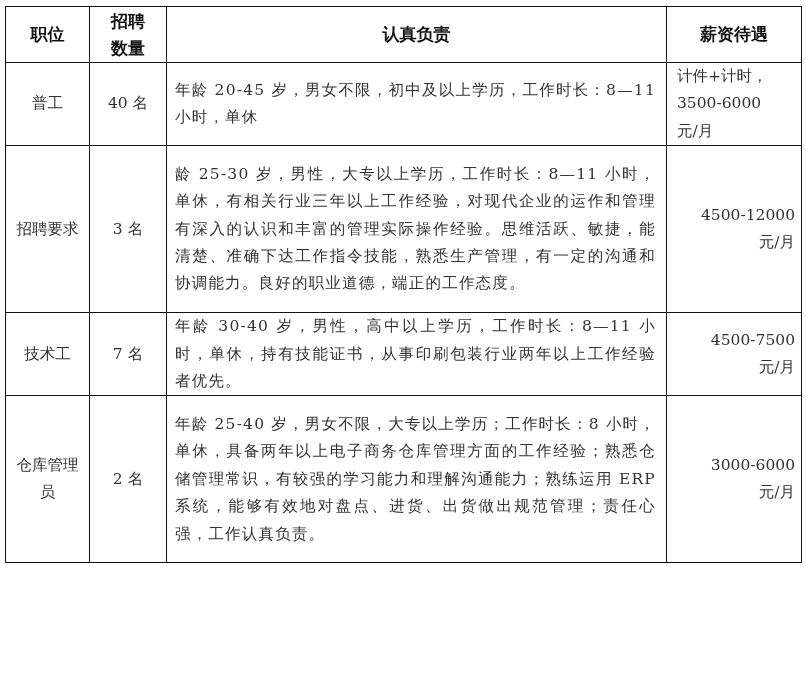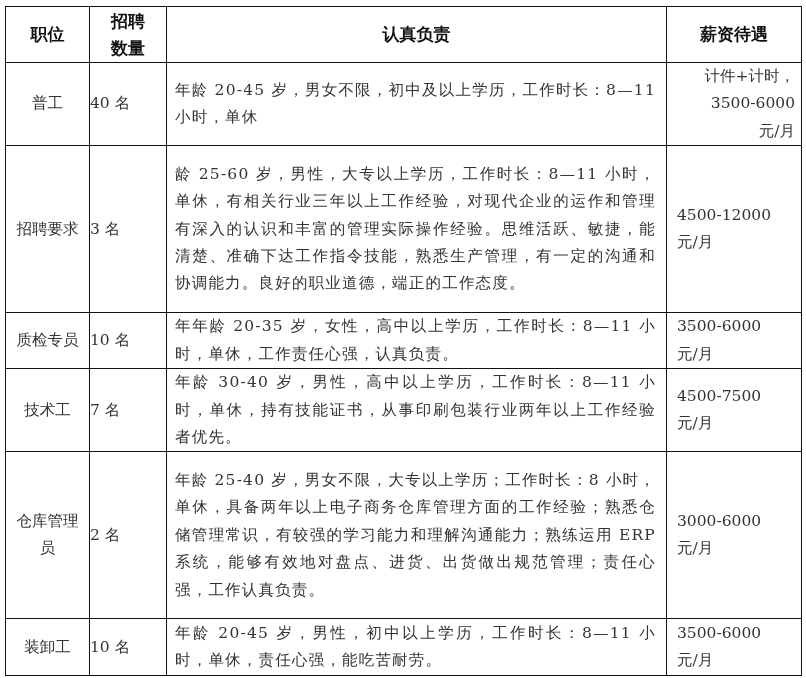--- a/index.html
+++ b/index.html
@@ -4,24 +4,24 @@
 <style>
   html, body { margin:0; padding:0; background:#ffffff; }
   body { width:806px; height:678px; overflow:hidden; position:relative;
          font-family: "DejaVu Serif", "Liberation Serif", serif; color:#222; }
   table { position:absolute; left:5px; top:6px; border-collapse:collapse;
           table-layout:fixed; width:796px; }
   td, th { border:1.5px solid #111; padding:0; vertical-align:middle; }
   th { font-weight:bold; font-size:17px; text-align:center; line-height:27px; color:#111; }
   td { font-size:15.5px; line-height:27.4px; color:#333; }
   .c-pos { text-align:center; padding:0 6px; }
-  .c-num { text-align:left; }
+  .c-num { text-align:center; }
   .c-req { text-align:justify; padding:0 10px 0 8px; letter-spacing:1.2px;margin-left:20px; }
-  .c-sal { padding:0 6px 0 10px; }
-  .c-sal.center { text-align:right; }
+  .c-sal { padding:0 6px 0 10px;text-align:right; }
+  .c-sal.center { text-align:left; }
   .line { display:block; }
 </style>
 </head>
 <body>
 
 <table>
   <colgroup>
     <col style="width:84px">
     <col style="width:77px">
     <col style="width:500px">
@@ -45,32 +45,23 @@
       <td class="c-req">年龄 20-45 岁，男女不限，初中及以上学历，工作时长：8—11 小时，单休</td>
       <td class="c-sal center">
         <span class="line">计件+计时，</span>
         <span class="line">3500-6000</span>
         <span class="line">元/月</span>
       </td>
     </tr>
     <tr style="height:167px">
       <td class="c-pos">招聘要求</td>
       <td class="c-num">3 名</td>
-      <td class="c-req">龄 25-60 岁，男性，大专以上学历，工作时长：8—11 小时，单休，有相关行业三年以上工作经验，对现代企业的运作和管理有深入的认识和丰富的管理实际操作经验。思维活跃、敏捷，能清楚、准确下达工作指令技能，熟悉生产管理，有一定的沟通和协调能力。良好的职业道德，端正的工作态度。</td>
+      <td class="c-req">龄 25-30 岁，男性，大专以上学历，工作时长：8—11 小时，单休，有相关行业三年以上工作经验，对现代企业的运作和管理有深入的认识和丰富的管理实际操作经验。思维活跃、敏捷，能清楚、准确下达工作指令技能，熟悉生产管理，有一定的沟通和协调能力。良好的职业道德，端正的工作态度。</td>
       <td class="c-sal">
         <span class="line">4500-12000</span>
-        <span class="line">元/月</span>
-      </td>
-    </tr>
-    <tr style="height:56px">
-      <td class="c-pos">质检专员</td>
-      <td class="c-num">10 名</td>
-      <td class="c-req">年年龄 20-35 岁，女性，高中以上学历，工作时长：8—11 小时，单休，工作责任心强，认真负责。</td>
-      <td class="c-sal">
-        <span class="line">3500-6000</span>
         <span class="line">元/月</span>
       </td>
     </tr>
     <tr style="height:82px">
       <td class="c-pos">技术工</td>
       <td class="c-num">7 名</td>
       <td class="c-req">年龄 30-40 岁，男性，高中以上学历，工作时长：8—11 小时，单休，持有技能证书，从事印刷包装行业两年以上工作经验者优先。</td>
       <td class="c-sal">
         <span class="line">4500-7500</span>
         <span class="line">元/月</span>
@@ -78,23 +69,14 @@
     </tr>
     <tr style="height:167px">
       <td class="c-pos">仓库管理员</td>
       <td class="c-num">2 名</td>
       <td class="c-req">年龄 25-40 岁，男女不限，大专以上学历；工作时长：8 小时，单休，具备两年以上电子商务仓库管理方面的工作经验；熟悉仓储管理常识，有较强的学习能力和理解沟通能力；熟练运用 ERP 系统，能够有效地对盘点、进货、出货做出规范管理；责任心强，工作认真负责。</td>
       <td class="c-sal">
         <span class="line">3000-6000</span>
         <span class="line">元/月</span>
       </td>
     </tr>
-    <tr style="height:57px">
-      <td class="c-pos">装卸工</td>
-      <td class="c-num">10 名</td>
-      <td class="c-req">年龄 20-45 岁，男性，初中以上学历，工作时长：8—11 小时，单休，责任心强，能吃苦耐劳。</td>
-      <td class="c-sal">
-        <span class="line">3500-6000</span>
-        <span class="line">元/月</span>
-      </td>
-    </tr>
   </tbody>
 </table>
 
 </body></html>

